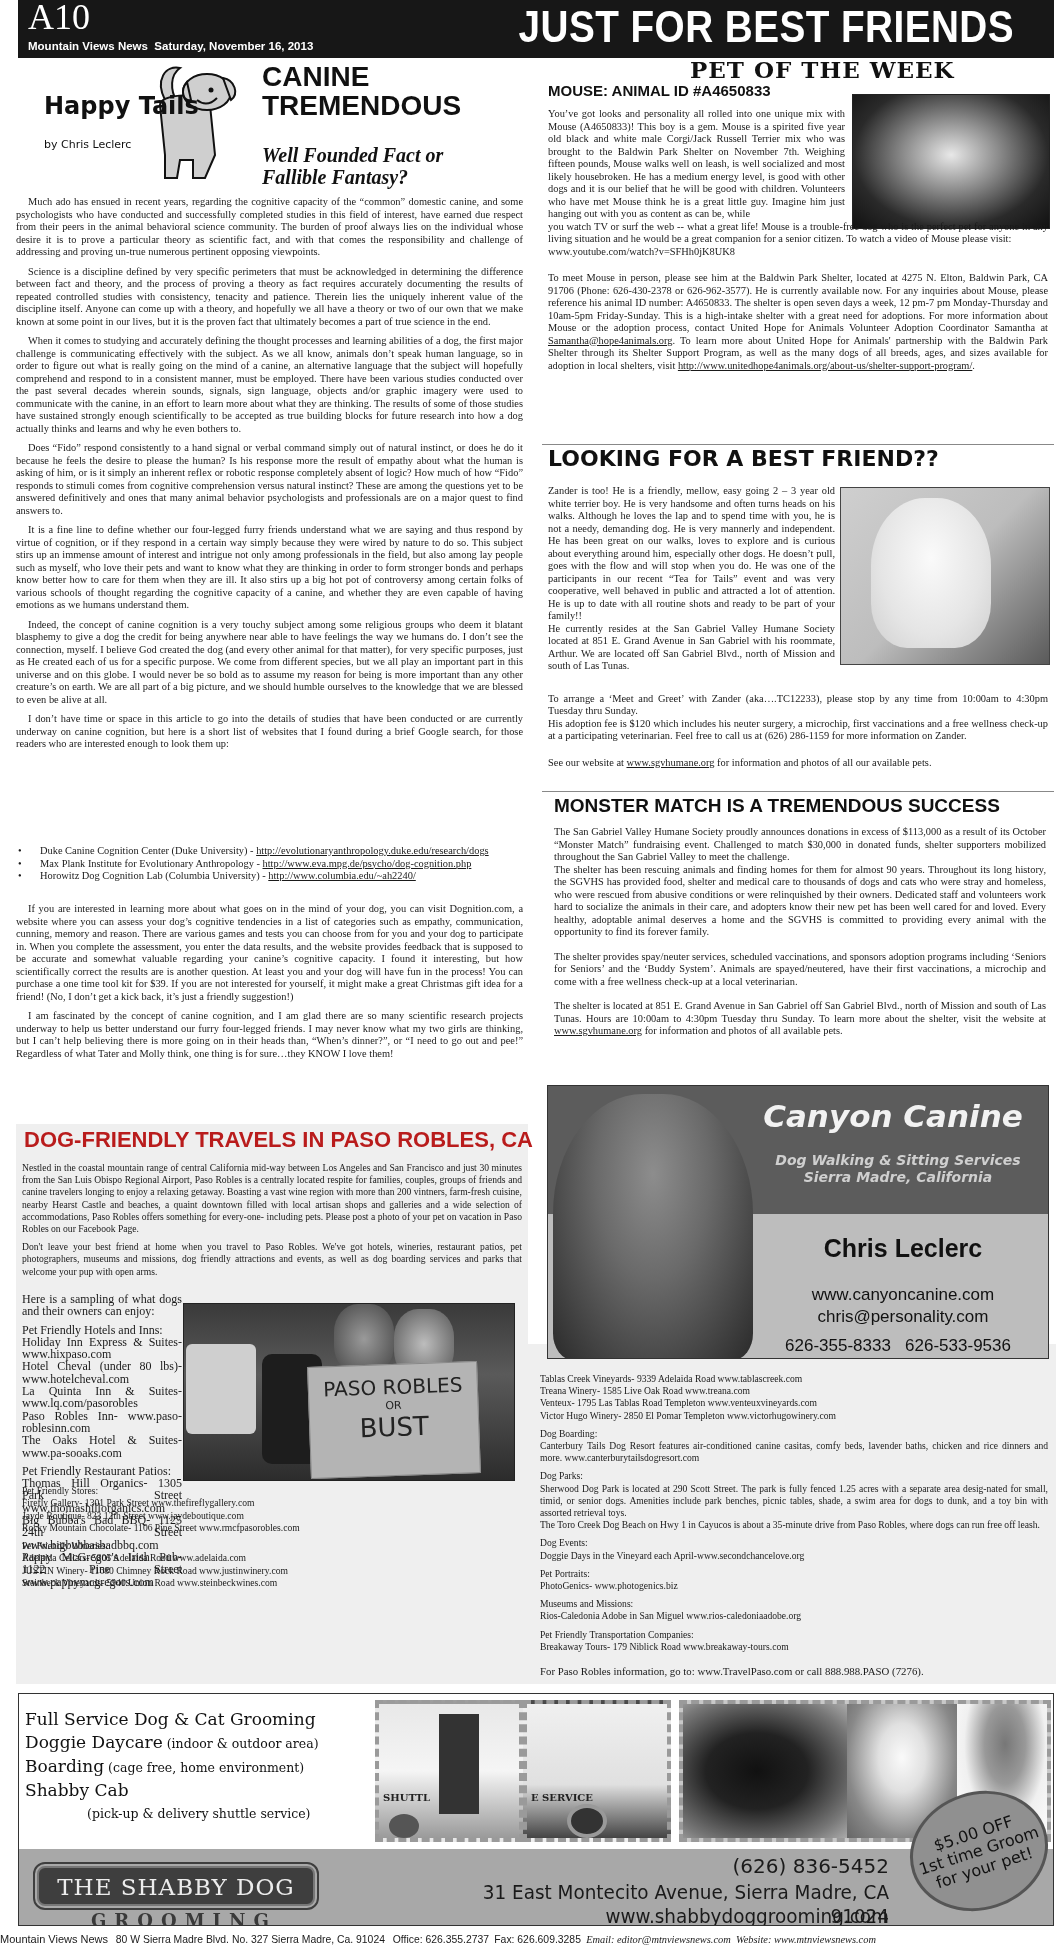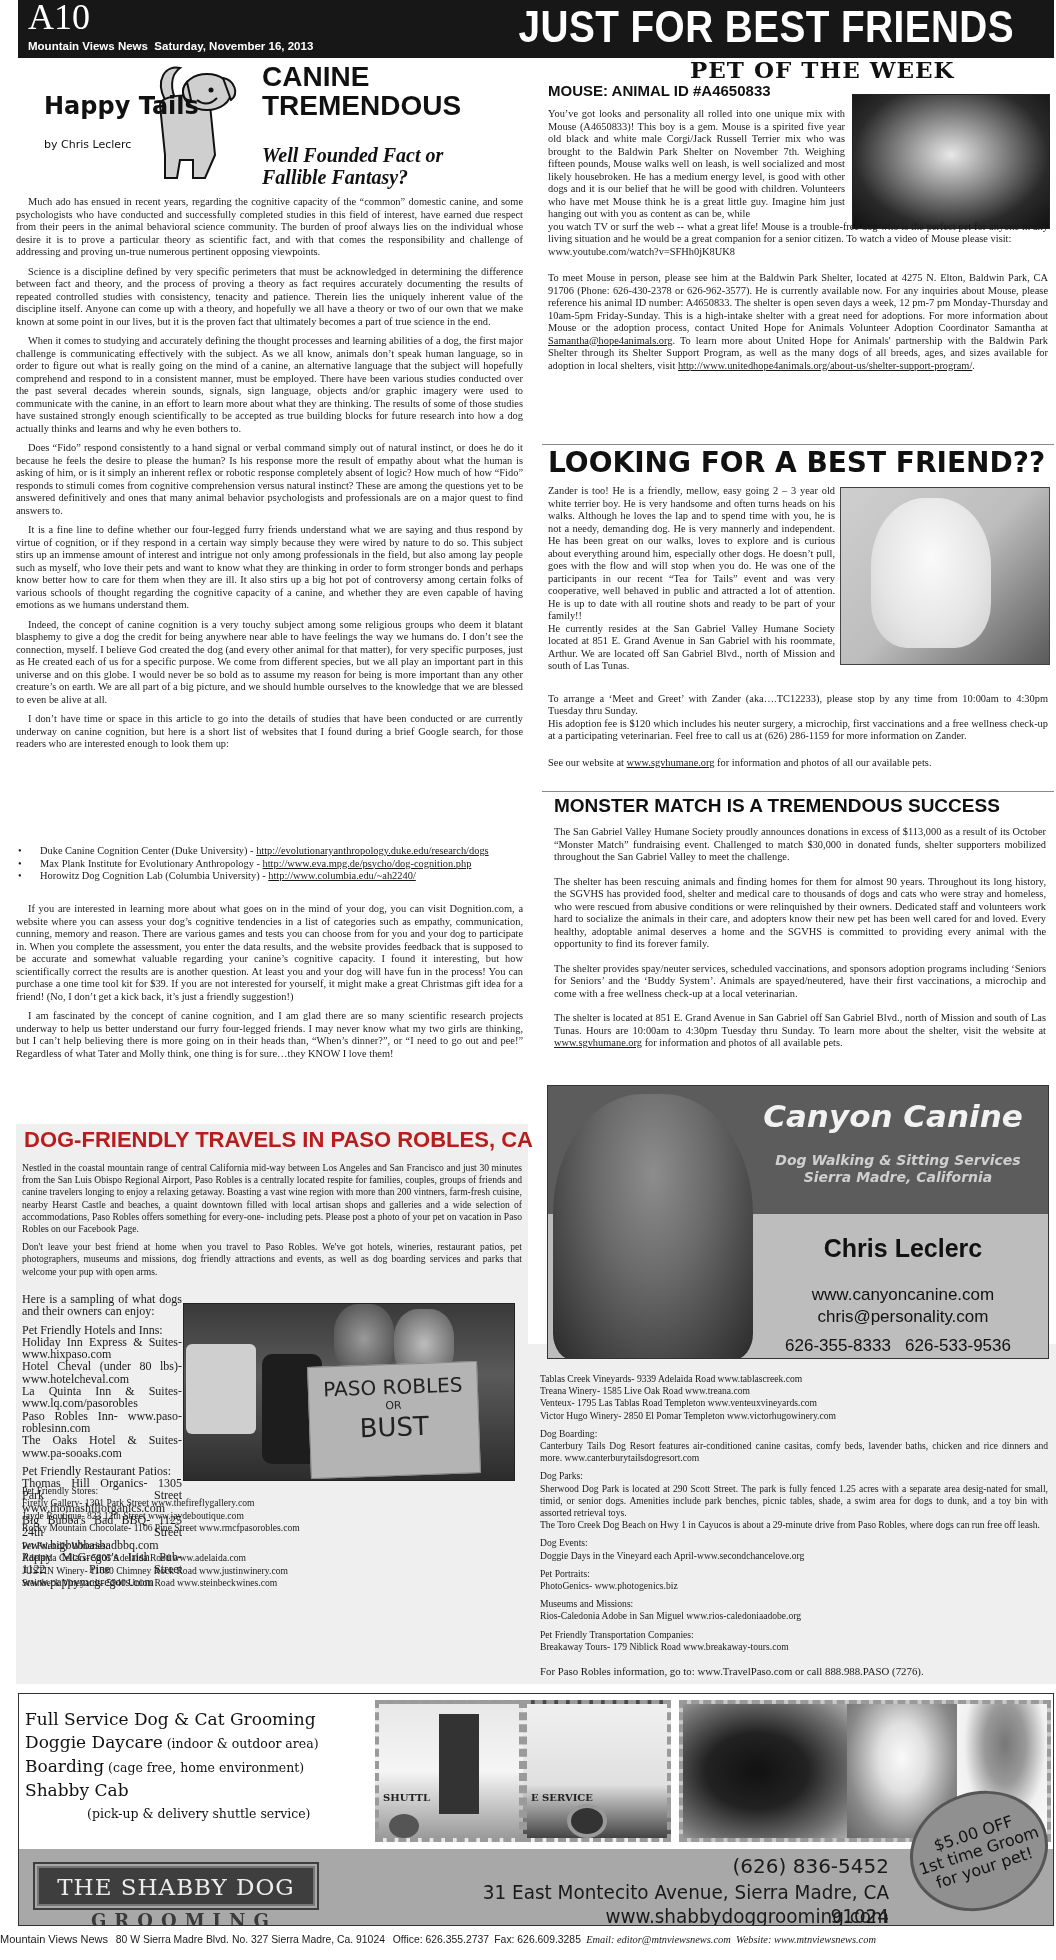--- a/index.html
+++ b/index.html
@@ -47,21 +47,21 @@
 #paso-right p{margin-bottom:6px}
 #paso-footer{left:540px;top:1665px;font-size:10.8px}
 
 
 #potw-title{left:690px;top:56px;font-family:"DejaVu Serif",serif;font-weight:bold;font-size:23px;color:#111;letter-spacing:1px}
 #mouse-title{left:548px;top:82px;font-family:"Liberation Sans",sans-serif;font-weight:bold;font-size:15px;color:#111}
 #mouse-photo{left:852px;top:94px;width:198px;height:135px;background:radial-gradient(ellipse at 50% 45%,#e8e8e8 0%,#8a8a8a 35%,#2a2a2a 70%,#111 100%);border:1px solid #222}
 #mouse-text{left:548px;top:108px;width:500px}
 #mouse-text .wrap{width:297px}
 #lfbf-rule{left:542px;top:444px;width:512px;height:1px;background:#888}
-#lfbf-title{left:548px;top:446px;font-family:"DejaVu Sans",sans-serif;font-weight:bold;font-size:28px;color:#111}
+#lfbf-title{left:548px;top:446px;font-family:"DejaVu Sans",sans-serif;font-weight:bold;font-size:22px;color:#111}
 #zander-photo{left:840px;top:487px;width:210px;height:178px;background:linear-gradient(135deg,#cfcfcf 0%,#bdbdbd 50%,#5a5a5a 100%);border:1px solid #444;overflow:hidden}
 #zander-dog{left:30px;top:10px;width:120px;height:150px;background:radial-gradient(ellipse at 50% 40%,#fafafa 0%,#e5e5e5 60%,#cfcfcf 100%);border-radius:45% 45% 30% 30%}
 #zander-text{left:548px;top:485px;width:500px}
 #zander-text .wrap{width:287px}
 #sgv-rule{left:542px;top:791px;width:512px;height:1px;background:#888}
 #monster-title{left:554px;top:795px;font-family:"Liberation Sans",sans-serif;font-weight:bold;font-size:19px;color:#111}
 #monster-text{left:554px;top:826px;width:492px}
 
 
 #canyon{left:547px;top:1085px;width:502px;height:274px;background:#bdbdbd;border:1px solid #333;overflow:hidden}
@@ -79,21 +79,21 @@
 #shabby-services{left:6px;top:14px;width:330px;font-family:"DejaVu Serif",serif;font-size:17px;line-height:23px;color:#111}
 #shabby-services .small{font-size:12.5px}
 #shabby-services .indent{padding-left:62px;font-size:12.5px}
 .shabby-photo{top:6px;height:142px;background:#3a3a3a;border:4px dashed #9a9a9a;overflow:hidden}
 #shabby-van{left:356px;width:148px;background:linear-gradient(180deg,#e8e8e8 0%,#f5f5f5 50%,#9a9a9a 100%)}
 #shabby-van2{left:504px;width:148px;background:linear-gradient(180deg,#f0f0f0 0%,#e0e0e0 60%,#444 100%)}
 #shabby-dogs{left:660px;width:372px;background:#c8c8c8}
 #poodle{left:0;width:164px;height:134px;background:radial-gradient(ellipse at 45% 50%,#111 0%,#222 40%,#777 80%,#aaa 100%)}
 #bichon{left:164px;width:110px;height:134px;background:radial-gradient(ellipse at 50% 40%,#fafafa 0%,#e0e0e0 30%,#888 70%,#666 100%)}
 #toy{left:274px;width:96px;height:134px;background:radial-gradient(ellipse at 50% 30%,#777 0%,#999 30%,#f0f0f0 60%,#fff 100%)}
-#shabby-logo{left:18px;top:172px;width:278px;height:40px;background:#3e3e3e;border:2px solid #777;border-radius:0;outline:2px solid #3e3e3e;outline-offset:2px;color:#ececec;font-family:"DejaVu Serif",serif;font-size:23px;text-align:center;line-height:38px;letter-spacing:1px}
+#shabby-logo{left:18px;top:172px;width:278px;height:40px;background:#3e3e3e;border:2px solid #777;border-radius:8px;outline:2px solid #3e3e3e;outline-offset:2px;color:#ececec;font-family:"DejaVu Serif",serif;font-size:23px;text-align:center;line-height:38px;letter-spacing:1px}
 #shabby-grooming{left:72px;top:216px;font-family:"DejaVu Serif",serif;font-weight:bold;font-size:18px;color:#3a3a3a;letter-spacing:8px}
 #shabby-phone{left:600px;top:160px;width:270px;text-align:right;font-family:"DejaVu Sans",sans-serif;font-size:20px;color:#1a1a1a}
 #shabby-address{left:360px;top:186px;width:510px;text-align:right;font-family:"DejaVu Sans",sans-serif;font-size:20px;color:#1a1a1a;transform:scaleX(0.92);transform-origin:right top}
 #shabby-web{left:540px;top:210px;width:330px;text-align:right;font-family:"DejaVu Sans",sans-serif;font-size:20px;color:#1a1a1a;transform:scaleX(0.92);transform-origin:right top}
 #shabby-coupon{left:890px;top:98px;width:140px;height:118px;border-radius:50%;background:#909090;border:3px solid #555;transform:rotate(-18deg);display:flex;flex-direction:column;align-items:center;justify-content:center;font-family:"DejaVu Sans",sans-serif;font-size:16px;line-height:18px;color:#111}
 
 
 #footer{left:0;top:1933px;width:1056px;height:22px;font-size:10.4px;white-space:nowrap}
 #footer .sans{font-family:"Liberation Sans",sans-serif}
 #footer .ital{font-family:"Liberation Serif",serif;font-style:italic;font-weight:normal}
@@ -205,21 +205,21 @@
     <span>Venteux- 1795 Las Tablas Road Templeton www.venteuxvineyards.com</span><br>
     <span>Victor Hugo Winery- 2850 El Pomar Templeton www.victorhugowinery.com</span>
   </p>
   <p>
     <span>Dog Boarding:</span><br>
     <span>Canterbury Tails Dog Resort features air-conditioned canine casitas, comfy beds, lavender baths, chicken and rice dinners and more. www.canterburytailsdogresort.com</span>
   </p>
   <p>
     <span>Dog Parks:</span><br>
     <span>Sherwood Dog Park is located at 290 Scott Street. The park is fully fenced 1.25 acres with a separate area desig-nated for small, timid, or senior dogs. Amenities include park benches, picnic tables, shade, a swim area for dogs to dunk, and a toy bin with assorted retrieval toys.</span><br>
-    <span>The Toro Creek Dog Beach on Hwy 1 in Cayucos is about a 29-minute drive from Paso Robles, where dogs can run free off leash.</span>
+    <span>The Toro Creek Dog Beach on Hwy 1 in Cayucos is about a 35-minute drive from Paso Robles, where dogs can run free off leash.</span>
   </p>
   <p>
     <span>Dog Events:</span><br>
     <span>Doggie Days in the Vineyard each April-www.secondchancelove.org</span>
   </p>
   <p>
     <span>Pet Portraits:</span><br>
     <span>PhotoGenics- www.photogenics.biz</span>
   </p>
   <p>
@@ -256,21 +256,21 @@
   <p class="noind" style="margin-bottom:0">To arrange a ‘Meet and Greet’ with Zander (aka….TC12233), please stop by any time from 10:00am to 4:30pm Tuesday thru Sunday.</p>
   <p class="noind" style="margin-bottom:14px">His adoption fee is $120 which includes his neuter surgery, a microchip, first vaccinations and a free wellness check-up at a participating veterinarian.   Feel free to call us at (626) 286-1159 for more information on Zander.</p>
   <p class="noind">
     <span>See our website at </span><span class="link">www.sgvhumane.org</span><span> for information and photos of all our available pets.</span>
   </p>
 </div>
 
 <div id="sgv-rule" class="abs"></div>
 <div id="monster-title" class="abs">MONSTER MATCH IS A TREMENDOUS SUCCESS</div>
 <div id="monster-text" class="abs body-text">
-  <p class="noind" style="margin-bottom:12px">The San Gabriel Valley Humane Society proudly announces donations in excess of $113,000 as a result of its October “Monster Match” fundraising event. Challenged to match $30,000 in donated funds, shelter supporters mobilized throughout the San Gabriel Valley to meet the challenge.</p>
+  <p class="noind" style="margin-bottom:0">The San Gabriel Valley Humane Society proudly announces donations in excess of $113,000 as a result of its October “Monster Match” fundraising event. Challenged to match $30,000 in donated funds, shelter supporters mobilized throughout the San Gabriel Valley to meet the challenge.</p>
   <p class="noind" style="margin-bottom:12px">The shelter has been rescuing animals and finding homes for them for almost 90 years. Throughout its long history, the SGVHS has provided food, shelter and medical care to thousands of dogs and cats who were stray and homeless, who were rescued from abusive conditions or were relinquished by their owners.   Dedicated staff and volunteers work hard to socialize the animals in their care, and adopters know their new pet has been well cared for and loved. Every healthy, adoptable animal deserves a home and the SGVHS is committed to providing every animal with the opportunity to find its forever family.</p>
   <p class="noind" style="margin-bottom:12px">The shelter provides spay/neuter services, scheduled vaccinations, and sponsors adoption programs including ‘Seniors for Seniors’ and the ‘Buddy System’.  Animals are spayed/neutered, have their first vaccinations, a microchip and come with a free wellness check-up at a local veterinarian.</p>
   <p class="noind">
     <span>The shelter is located at 851 E. Grand Avenue in San Gabriel off San Gabriel Blvd., north of Mission and south of Las Tunas. Hours are 10:00am to 4:30pm Tuesday thru Sunday. To learn more about the shelter, visit the website at </span><span class="link">www.sgvhumane.org</span><span> for information and photos of all available pets.</span>
   </p>
 </div>
 
 <div id="canyon" class="abs">
   <div id="canyon-top" class="abs"></div>
   <div id="canyon-dog" class="abs"></div>

